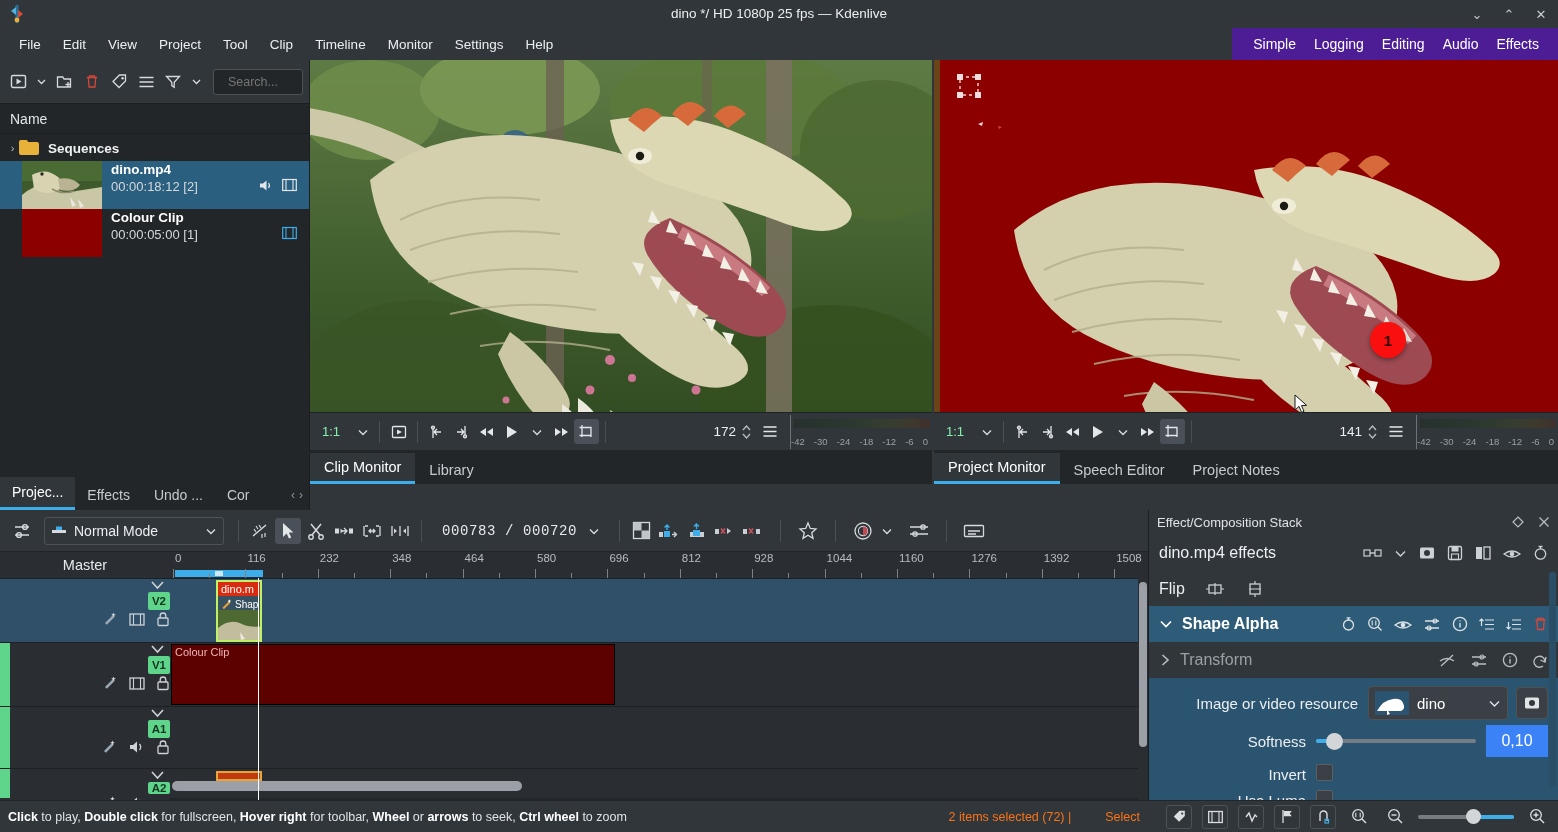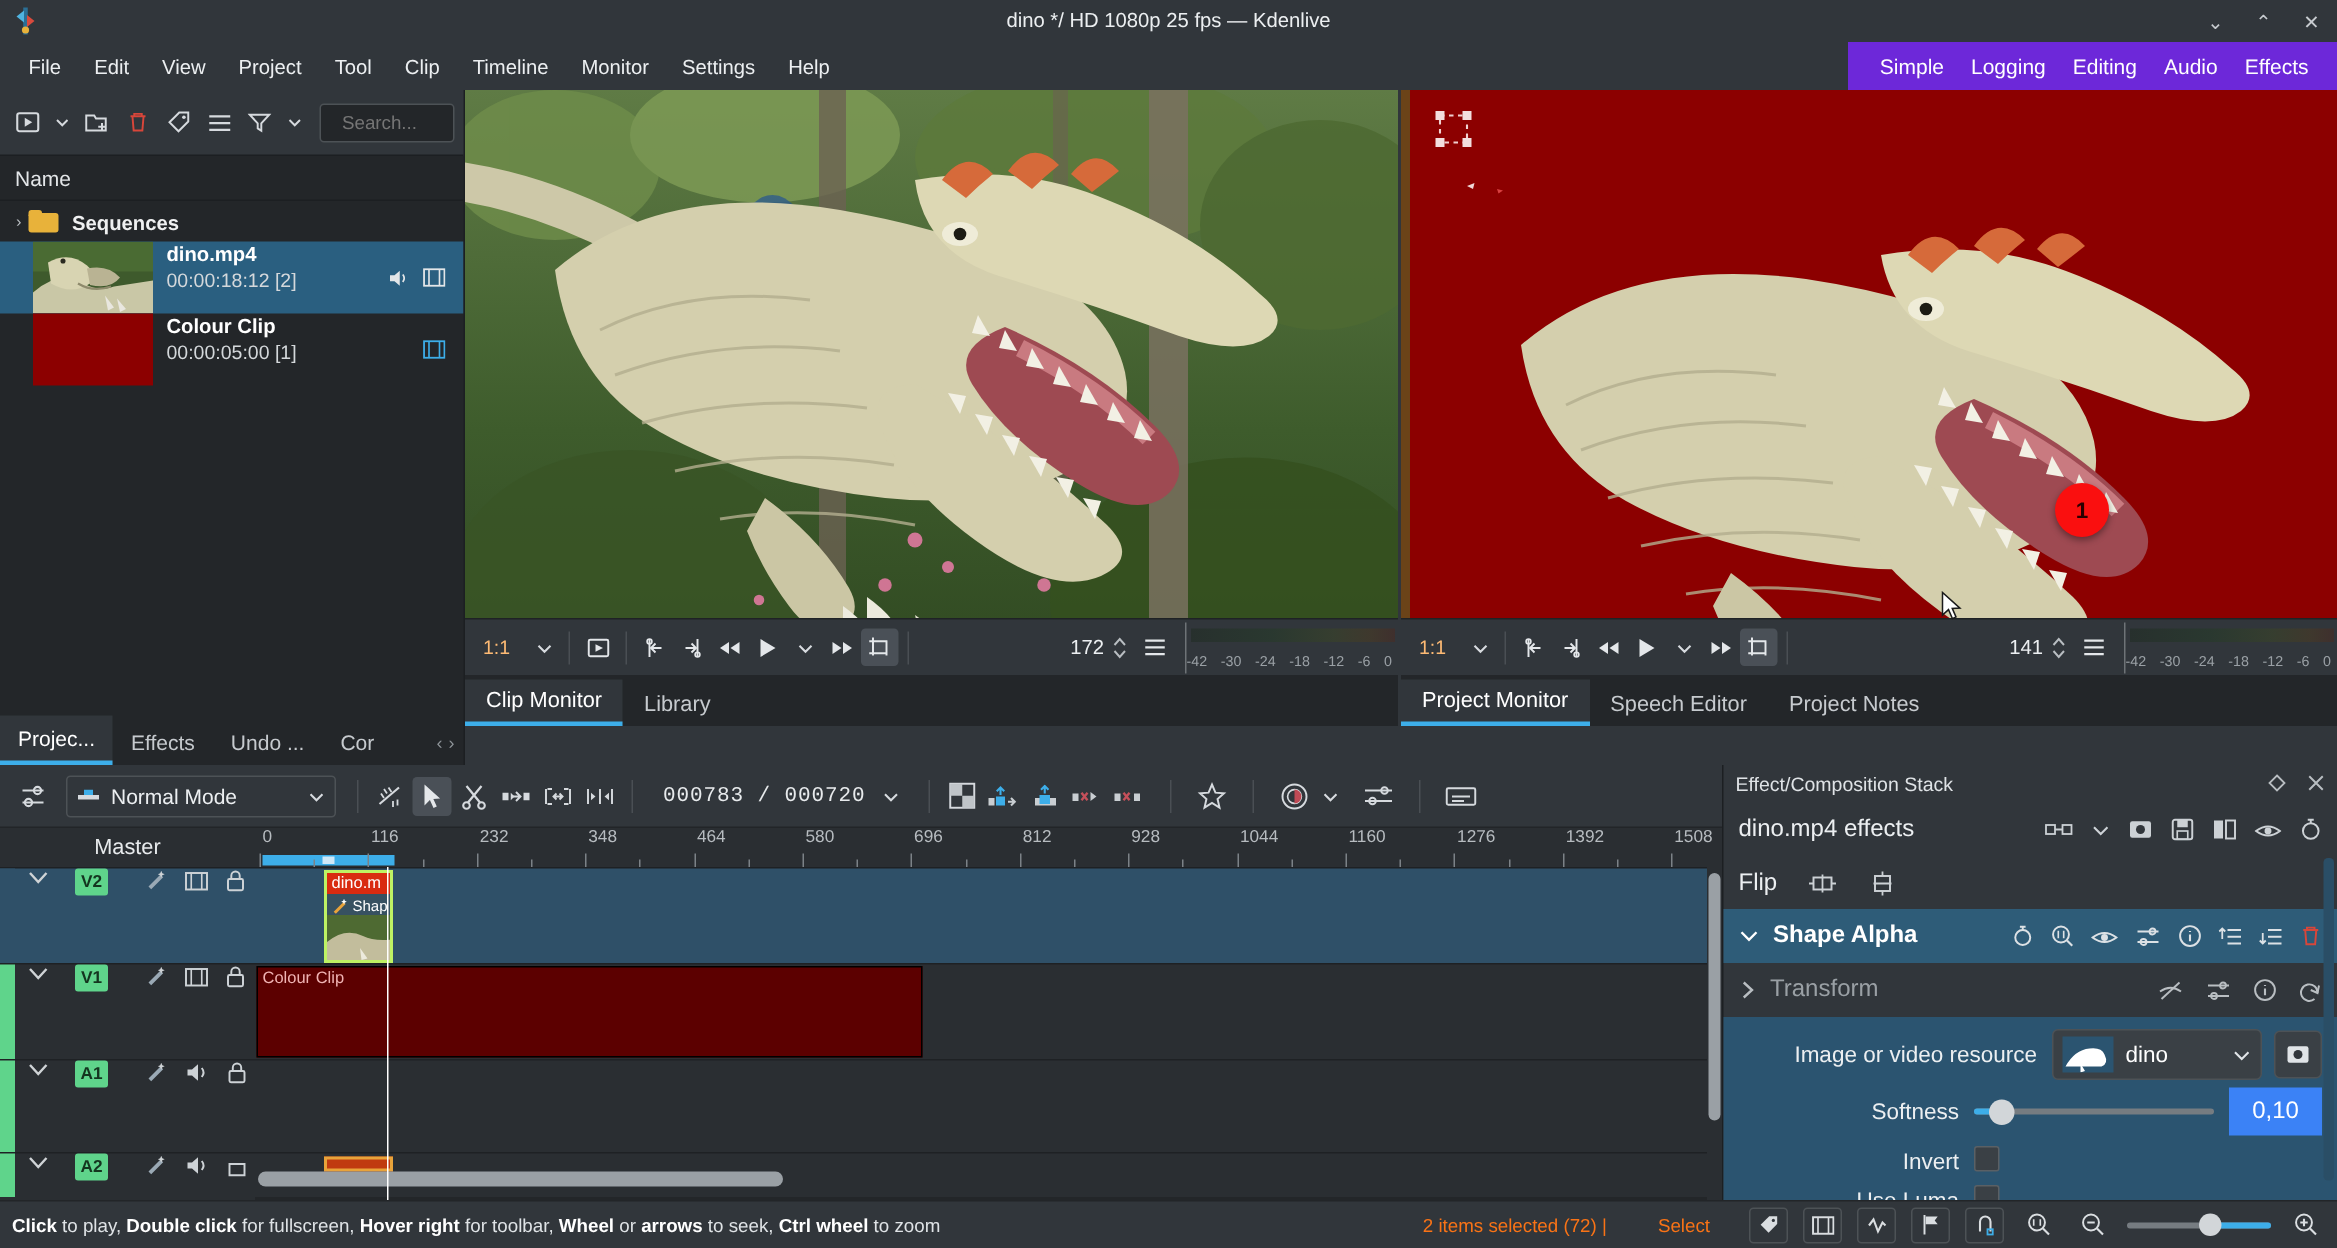--- a/index.html
+++ b/index.html
@@ -29,21 +29,21 @@
 
   
   .menubar {
     position:absolute; left:0; top:28px; width:1558px; height:32px;
     background: #31363b; display:flex; align-items:center; padding-left: 8px;
   }
   .menuitem { padding: 4px 11px; font-size:13.5px; color:#eceff1; cursor:pointer; white-space:nowrap; }
 
   .layouts {
     position:absolute; right:0; top:28px; height:32px;
-    background:#6d28d9; display:flex; align-items:center; padding: 0 10px 0 12px;
+    background:#4c1d95; display:flex; align-items:center; padding: 0 10px 0 12px;
   }
   .layoutitem { padding: 4px 9px; font-size:14px; color:#ffffff; cursor:pointer; }
 
   
   .bin {
     position:absolute; left:0; top:60px; width:310px; height:410px;
     background:#232629; border-right:1px solid #1c1f22;
   }
   .bintool {
     height:44px; display:flex; align-items:center; gap:2px; padding:0 6px;
@@ -107,21 +107,21 @@
     font-family:"Liberation Mono", monospace; font-size:12.5px; padding:2px 7px; letter-spacing:0.5px;
   }
 
   .monbar {
     position:absolute; top:412px; height:38px; background:#31363b;
     display:flex; align-items:center; border-top:1px solid #1f2225;
   }
   #clipmonbar { left:310px; width:622px; }
   #projmonbar { left:934px; width:624px; }
   .mzoom {
-    display:flex; align-items:center; gap:3px; padding:0 4px 0 12px; font-size:13px; color:#fdba74;
+    display:flex; align-items:center; gap:3px; padding:0 4px 0 12px; font-size:13px; color:#86efac;
   }
   .vsep { width:1px; height:22px; background:#4a4f54; margin:0 6px; }
   .mbtn {
     width:25px; height:25px; display:flex; align-items:center; justify-content:center;
     cursor:pointer; border-radius:3px; color:#e4e7ea;
   }
   .mbtn.on { background:#4a5057; }
   .mpos { margin-left:auto; display:flex; align-items:center; gap:5px; font-size:13.5px; color:#eceff1; }
   .spin { display:flex; flex-direction:column; line-height:6px; font-size:9px; color:#b8bdc1; }
   .meter {
@@ -158,21 +158,21 @@
   .tcode {
     font-family:"Liberation Mono", monospace; font-size:14px; color:#e7eaec;
     letter-spacing:0.6px; padding: 0 6px 0 12px; white-space:nowrap;
   }
 
   
   .tlarea { position:absolute; left:0; top:552px; width:1148px; height:248px; background:#232629; }
   .tlhead { position:absolute; left:0; top:0; width:170px; height:248px; background:#2a2e32; }
   .masterlbl { height:26px; display:flex; align-items:center; justify-content:center;
     font-size:14.5px; color:#e7eaec; }
-  .trkhead { position:relative; display:flex; align-items:flex-start; gap:12px; border-top:1px solid #1e2124; }
+  .trkhead { position:relative; display:flex; align-items:flex-end; gap:1px; border-top:1px solid #1e2124;flex-direction:column; }
   .trkhead .colorbar { position:absolute; left:0; top:0; bottom:0; width:10px; }
   .trkhead .chev { width:26px; display:flex; align-items:center; justify-content:center; color:#cfd3d6; margin-left:12px; }
   .trkname { width:22px; height:18px; background:#5fd48b; color:#14351f; font-size:11.5px;
     font-weight:bold; display:flex; align-items:center; justify-content:center; border-radius:2px; }
   .trkicons { display:flex; align-items:center; gap:11px; margin-left:12px; color:#cdd2d6; }
 
   .ruler { position:absolute; left:170px; top:0; right:0; height:26px; background:#2a2e32; overflow:hidden; }
   .rtick { position:absolute; top:0; font-size:11.5px; color:#b7bcc0; }
   .rmark { position:absolute; bottom:0; width:1px; background:#7c8287; }
   .zonebar { position:absolute; left:0; top:18px; height:7px; background:#3daee9; }

